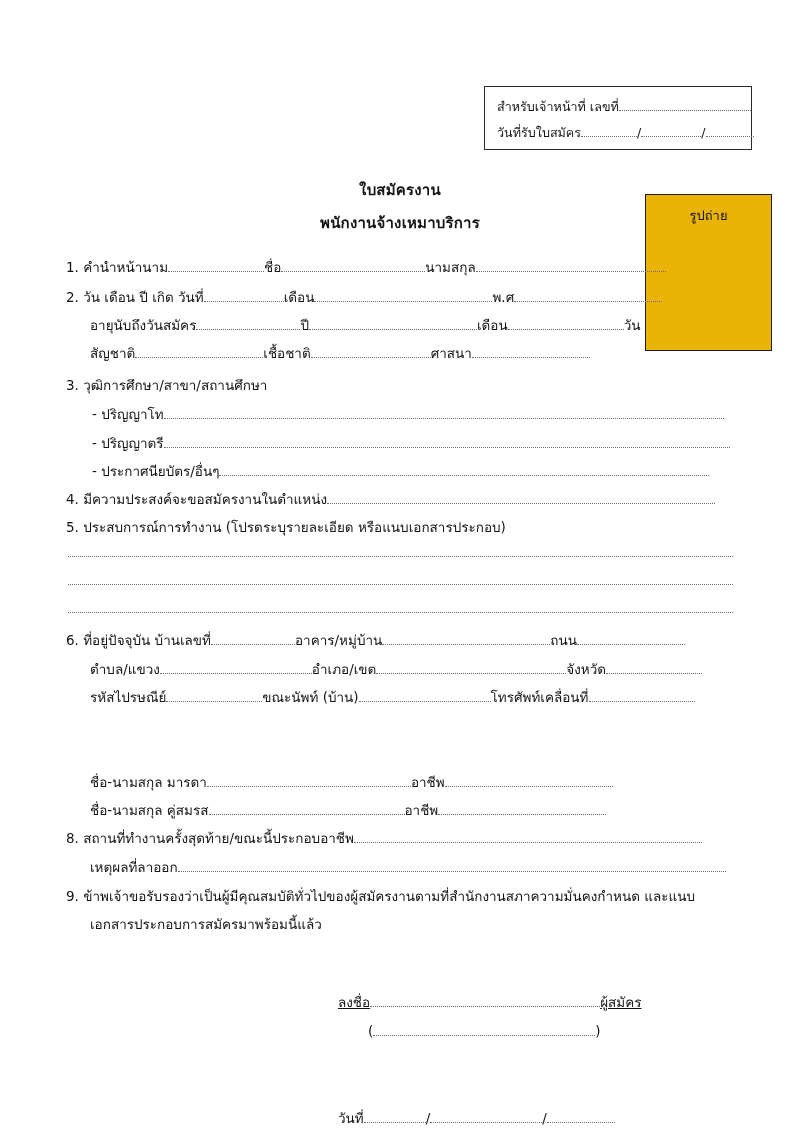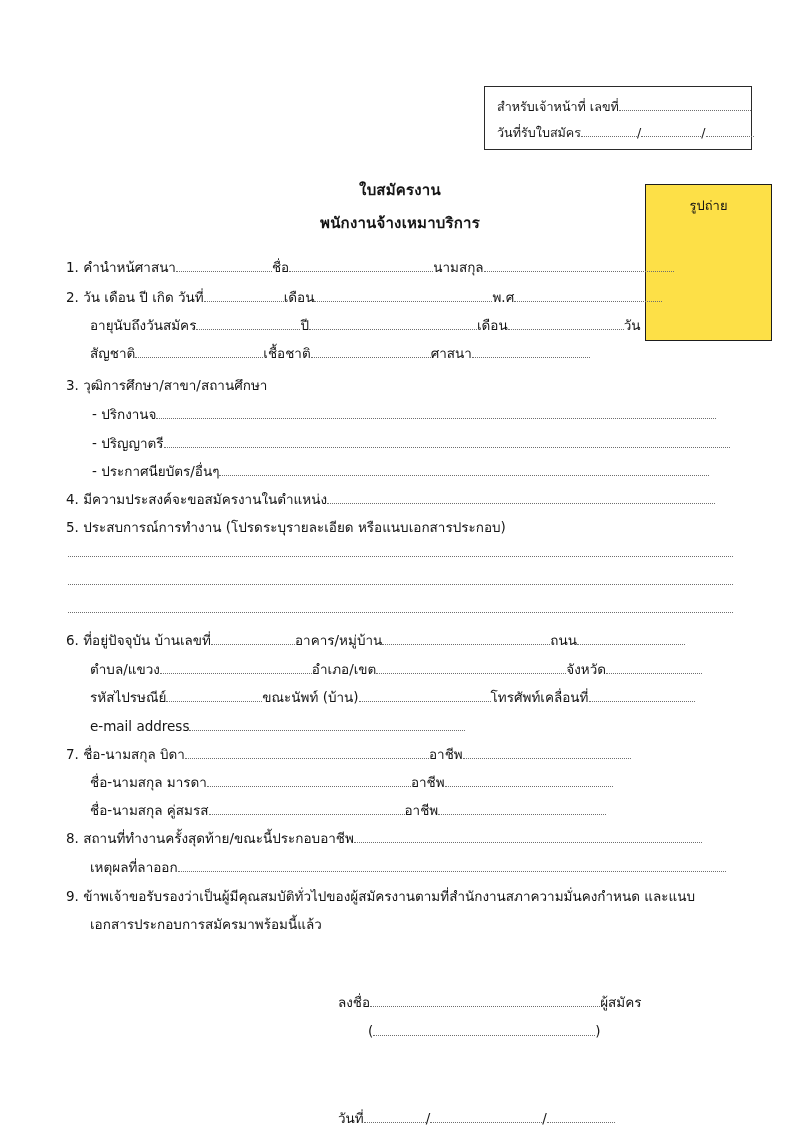--- a/index.html
+++ b/index.html
@@ -35,25 +35,25 @@
     position: absolute;
     left: 12px;
     white-space: nowrap;
     font-size: 12.6px;
   }
 
   
   #photo-box {
     position: absolute;
     left: 645px;
-    top: 176px;
+    top: 186px;
     width: 125px;
     height: 155px;
     border: 1.7px solid #1d1d1d;
-    background: #fde047;
+    background: #eab308;
   }
   #photo-box .cap {
     position: absolute;
     top: 10px;
     left: 0;
     width: 100%;
     text-align: center;
     font-size: 13px;
   }
 
@@ -106,21 +106,21 @@
 
   <div class="title" style="top:170px;">ใบสมัครงาน</div>
   <div class="title" style="top:203px;text-align:center;">พนักงานจ้างเหมาบริการ</div>
 
   <div id="photo-box">
     <div class="cap">รูปถ่าย</div>
   </div>
 
   <div class="line" style="left:66px; top:253px;">
     <span>1.</span>
-    <span>คำนำหน้ศาสนา</span><span class="dots" style="width:96px"></span><span>ชื่อ</span><span class="dots" style="width:144px"></span><span>นามสกุล</span><span class="dots" style="width:190px"></span>
+    <span>คำนำหน้านาม</span><span class="dots" style="width:96px"></span><span>ชื่อ</span><span class="dots" style="width:144px"></span><span>นามสกุล</span><span class="dots" style="width:190px"></span>
   </div>
 
   <div class="line" style="left:66px; top:283px;">
     <span>2.</span>
     <span>วัน เดือน ปี เกิด วันที่</span><span class="dots" style="width:80px"></span><span>เดือน</span><span class="dots" style="width:178px"></span><span>พ.ศ</span><span class="dots" style="width:148px"></span>
   </div>
 
   <div class="line" style="left:90px; top:311px;">
     <span>อายุนับถึงวันสมัคร</span><span class="dots" style="width:104px"></span><span>ปี</span><span class="dots" style="width:168px"></span><span>เดือน</span><span class="dots" style="width:116px"></span><span>วัน</span>
   </div>
@@ -128,21 +128,21 @@
   <div class="line" style="left:90px; top:339px;">
     <span>สัญชาติ</span><span class="dots" style="width:128px"></span><span>เชื้อชาติ</span><span class="dots" style="width:120px"></span><span>ศาสนา</span><span class="dots" style="width:118px"></span>
   </div>
 
   <div class="line" style="left:66px; top:371px;">
     <span>3.</span>
     <span>วุฒิการศึกษา/สาขา/สถานศึกษา</span>
   </div>
 
   <div class="line" style="left:92px; top:400px;">
-    <span>- ปริกงานจ</span><span class="dots" style="width:560px"></span>
+    <span>- ปริญญาโท</span><span class="dots" style="width:560px"></span>
   </div>
 
   <div class="line" style="left:92px; top:429px;">
     <span>- ปริญญาตรี</span><span class="dots" style="width:566px"></span>
   </div>
 
   <div class="line" style="left:92px; top:457px;">
     <span>- ประกาศนียบัตร/อื่นๆ</span><span class="dots" style="width:490px"></span>
   </div>
 
@@ -166,28 +166,21 @@
   </div>
 
   <div class="line" style="left:90px; top:655px;">
     <span>ตำบล/แขวง</span><span class="dots" style="width:152px"></span><span>อำเภอ/เขต</span><span class="dots" style="width:190px"></span><span>จังหวัด</span><span class="dots" style="width:96px"></span>
   </div>
 
   <div class="line" style="left:90px; top:683px;">
     <span>รหัสไปรษณีย์</span><span class="dots" style="width:96px"></span><span>ขณะนัพท์ (บ้าน)</span><span class="dots" style="width:132px"></span><span>โทรศัพท์เคลื่อนที่</span><span class="dots" style="width:106px"></span>
   </div>
 
-  <div class="line" style="left:90px; top:712px;">
-    <span>e-mail address</span><span class="dots" style="width:276px"></span>
-  </div>
-
-  <div class="line" style="left:66px; top:740px;">
-    <span>7.</span>
-    <span>ชื่อ-นามสกุล บิดา</span><span class="dots" style="width:244px"></span><span>อาชีพ</span><span class="dots" style="width:168px"></span>
-  </div>
+
 
   <div class="line" style="left:90px; top:768px;">
     <span>ชื่อ-นามสกุล มารดา</span><span class="dots" style="width:204px"></span><span>อาชีพ</span><span class="dots" style="width:168px"></span>
   </div>
 
   <div class="line" style="left:90px; top:796px;">
     <span>ชื่อ-นามสกุล คู่สมรส</span><span class="dots" style="width:196px"></span><span>อาชีพ</span><span class="dots" style="width:168px"></span>
   </div>
 
   <div class="line" style="left:66px; top:824px;">
@@ -200,21 +193,21 @@
   </div>
 
   <div class="line" style="left:66px; top:882px;">
     <span>9.</span>
     <span>ข้าพเจ้าขอรับรองว่าเป็นผู้มีคุณสมบัติทั่วไปของผู้สมัครงานตามที่สำนักงานสภาความมั่นคงกำหนด และแนบ</span>
   </div>
   <div class="line" style="left:90px; top:910px;">
     <span>เอกสารประกอบการสมัครมาพร้อมนี้แล้ว</span>
   </div>
 
-  <div class="line" style="left:338px; top:988px;">
+  <div class="line" style="left:338px; top:988px;text-decoration:underline;">
     <span>ลงชื่อ</span><span class="dots" style="width:230px"></span><span>ผู้สมัคร</span>
   </div>
 
   <div class="line" style="left:368px; top:1017px;">
     <span>(</span><span class="dots" style="width:222px"></span><span>)</span>
   </div>
 
   <div class="line" style="left:338px; top:1104px;">
     <span>วันที่</span><span class="dots" style="width:62px"></span><span>/</span><span class="dots" style="width:112px"></span><span>/</span><span class="dots" style="width:68px"></span>
   </div>

